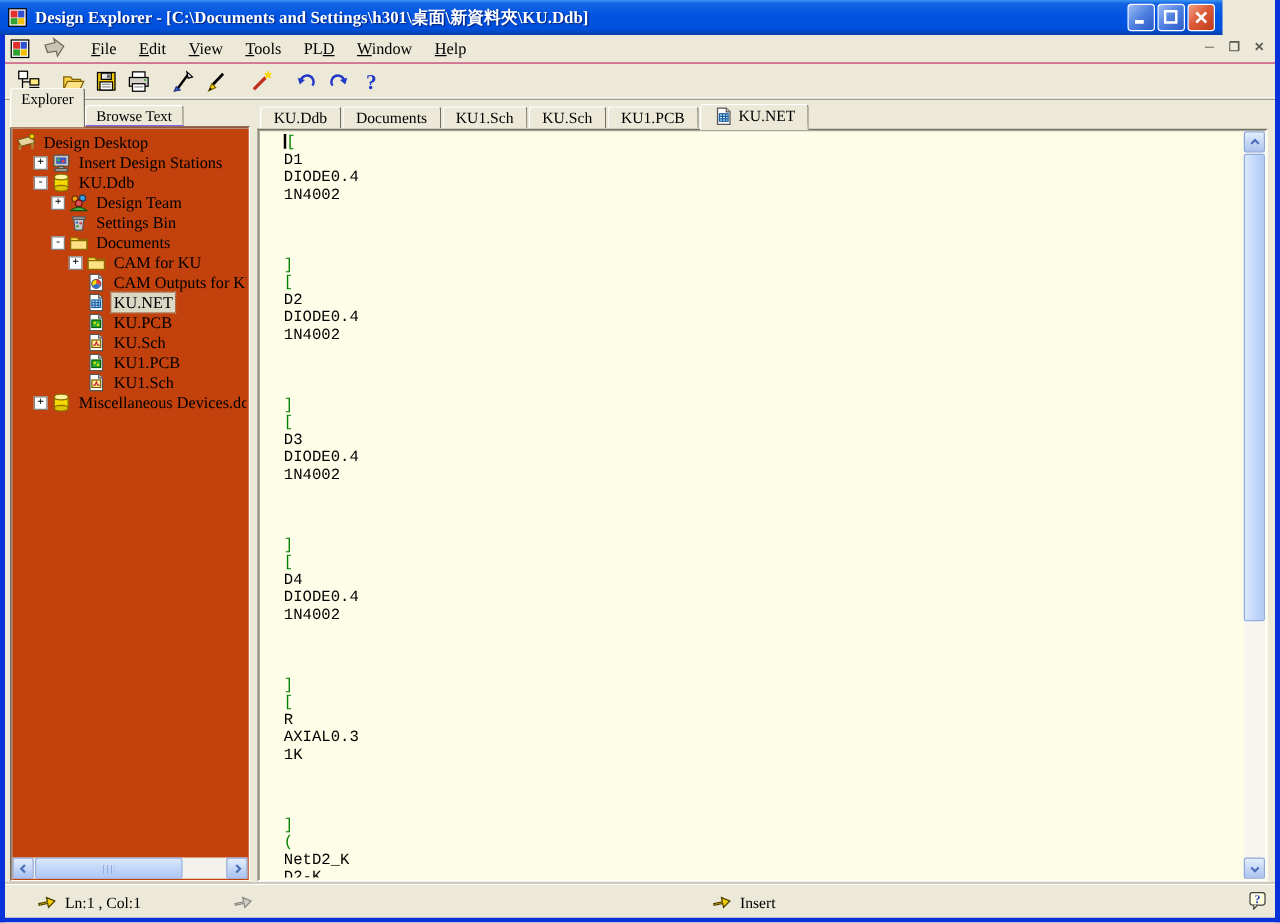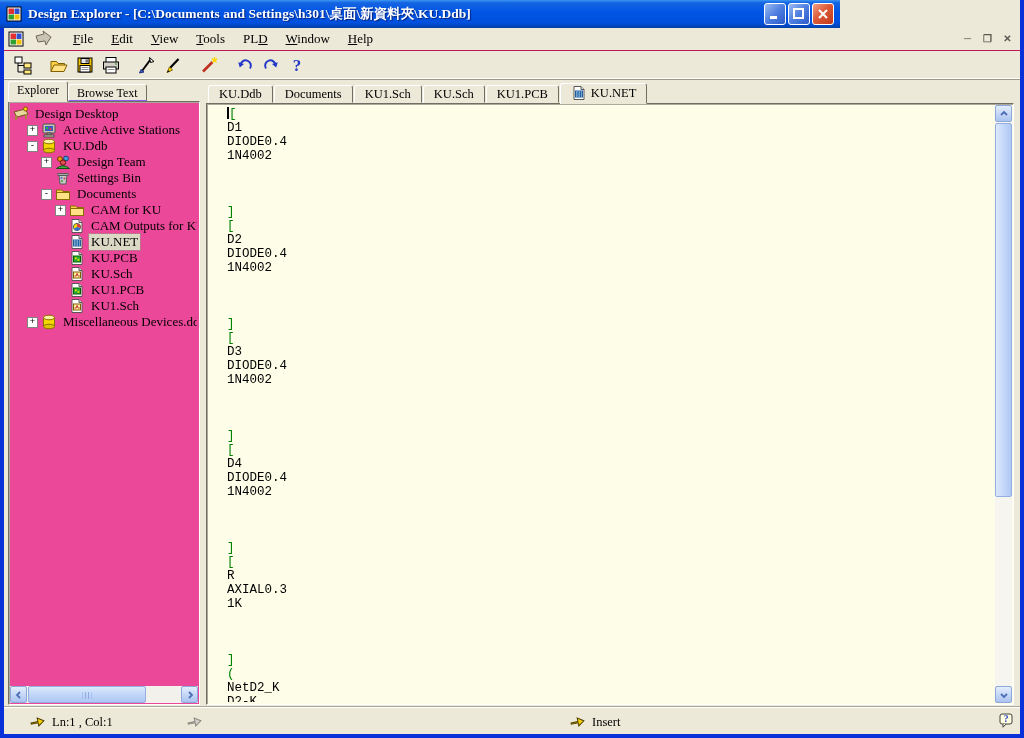--- a/index.html
+++ b/index.html
@@ -2,21 +2,21 @@
 <html><head>
 <meta charset="utf-8">
 <style>
   * { margin:0; padding:0; box-sizing:border-box; }
   html,body { width:1024px; height:738px; overflow:hidden; }
   body { font-family:"Liberation Serif", serif; font-size:13px; position:relative;
          background:#ECE9D8; }
 
   
   .frame { position:absolute; inset:0; border:4px solid #0831D9; border-top:none; }
-  .titlebar { position:absolute; left:0; top:0; width:840px; height:28px;
+  .titlebar { position:absolute; left:0; top:0; width:978px; height:28px;
     background:linear-gradient(180deg,#3B95F2 0%,#1464E2 10%,#0054E3 45%,#0050DD 82%,#0340A8 100%);
     display:flex; align-items:center; padding:0 6px; }
   .titlebar .title { color:#fff; font-weight:bold; font-size:13.5px; margin-left:6px;
     text-shadow:1px 1px 1px #00227A; white-space:nowrap; overflow:hidden; flex:1; }
   .tb-btns { display:flex; gap:2px; }
   .tb-btn { width:22px; height:22px; border-radius:3px; border:1px solid #fff;
     background:linear-gradient(135deg,#9CBCF2 0%,#4E7FE0 50%,#2B5BC8 100%);
     color:#fff; font-size:11px; line-height:20px; text-align:center; font-family:"Liberation Sans",sans-serif; }
   .tb-btn.close { background:linear-gradient(135deg,#F1A185 0%,#DD5A38 45%,#C13A1B 100%); }
   .tb-btn svg { display:block; margin:auto; margin-top:4px; }
@@ -35,23 +35,23 @@
     background:#ECE9D8; display:flex; align-items:center; padding-left:6px;
     border-bottom:1px solid #9D9A88; box-shadow:inset 0 -1px 0 #FFFFFF; }
   .tool-btn { width:26px; height:24px; display:flex; align-items:center; justify-content:center; }
   .tool-gap { width:10px; }
 
   
   .left-panel { position:absolute; left:8px; top:82px; width:192px; bottom:33px; }
   .lp-tabs { display:flex; height:19px; align-items:flex-end; }
   .lp-tab { background:#ECE9D8; border:1px solid; border-color:#FFFFFF #716F64 #ECE9D8 #FFFFFF;
     border-radius:3px 3px 0 0; padding:1px 8px 2px; font-size:12px; white-space:nowrap; }
-  .lp-tab.active { position:relative; z-index:2; padding-bottom:3px; margin-bottom:-1px; }
+  .lp-tab.active { position:relative; z-index:2; padding-bottom:14px; margin-bottom:-1px; }
   .lp-tab.inactive { border-bottom:1px solid #8b5cf6; height:17px; }
-  .tree-box { position:absolute; left:0; right:0; top:19px; bottom:0; background:#ec4899;
+  .tree-box { position:absolute; left:0; right:0; top:19px; bottom:0; background:#c2410c;
     border:1px solid; border-color:#716F64 #FFFFFF #FFFFFF #716F64;
     box-shadow:inset 1px 1px 0 #ACA899; overflow:hidden; }
   .tree { position:absolute; left:4px; top:4px; right:2px; bottom:20px; overflow:hidden; }
   .tree-row { display:flex; align-items:center; height:16px; white-space:nowrap; }
   .expander { width:11px; height:11px; border:1px solid #848280; background:#fff; color:#000;
     font-family:"Liberation Mono",monospace; font-size:9px; line-height:9px; text-align:center;
     margin-right:3px; flex:none; }
   .exp-spacer { width:14px; flex:none; }
   .tree-icon { width:16px; height:16px; margin-right:4px; flex:none; }
   .tree-label { padding:0 2px; }
@@ -259,21 +259,21 @@
           <span class="exp-spacer"></span>
           <span class="expander">+</span>
           <span class="tree-icon"><svg width="16" height="16" viewBox="0 0 16 16">
               <rect x="2" y="2" width="12" height="9" rx="1" fill="#C8C4B8" stroke="#504E48"></rect>
               <rect x="4" y="4" width="8" height="5" fill="#3858C8"></rect>
               <circle cx="6" cy="6" r="1.2" fill="#30C030"></circle>
               <circle cx="9.5" cy="7" r="1.2" fill="#E04040"></circle>
               <rect x="6" y="11" width="4" height="2" fill="#A8A498" stroke="#504E48"></rect>
               <rect x="3" y="13" width="10" height="2" fill="#C8C4B8" stroke="#504E48"></rect>
             </svg></span>
-          <span class="tree-label">Active Active Stations</span>
+          <span class="tree-label">Insert Design Stations</span>
         </div>
         <div class="tree-row">
           <span class="exp-spacer"></span>
           <span class="expander">-</span>
           <span class="tree-icon"><svg width="16" height="16" viewBox="0 0 16 16">
               <rect x="2.5" y="3.5" width="11" height="9" fill="#F5D800"></rect>
               <line x1="2.5" y1="3.5" x2="2.5" y2="12.5" stroke="#8A7000"></line>
               <line x1="13.5" y1="3.5" x2="13.5" y2="12.5" stroke="#8A7000"></line>
               <ellipse cx="8" cy="12.5" rx="5.5" ry="2.3" fill="#E0C400" stroke="#8A7000"></ellipse>
               <ellipse cx="8" cy="3.5" rx="5.5" ry="2.3" fill="#FFF2A0" stroke="#8A7000"></ellipse>

